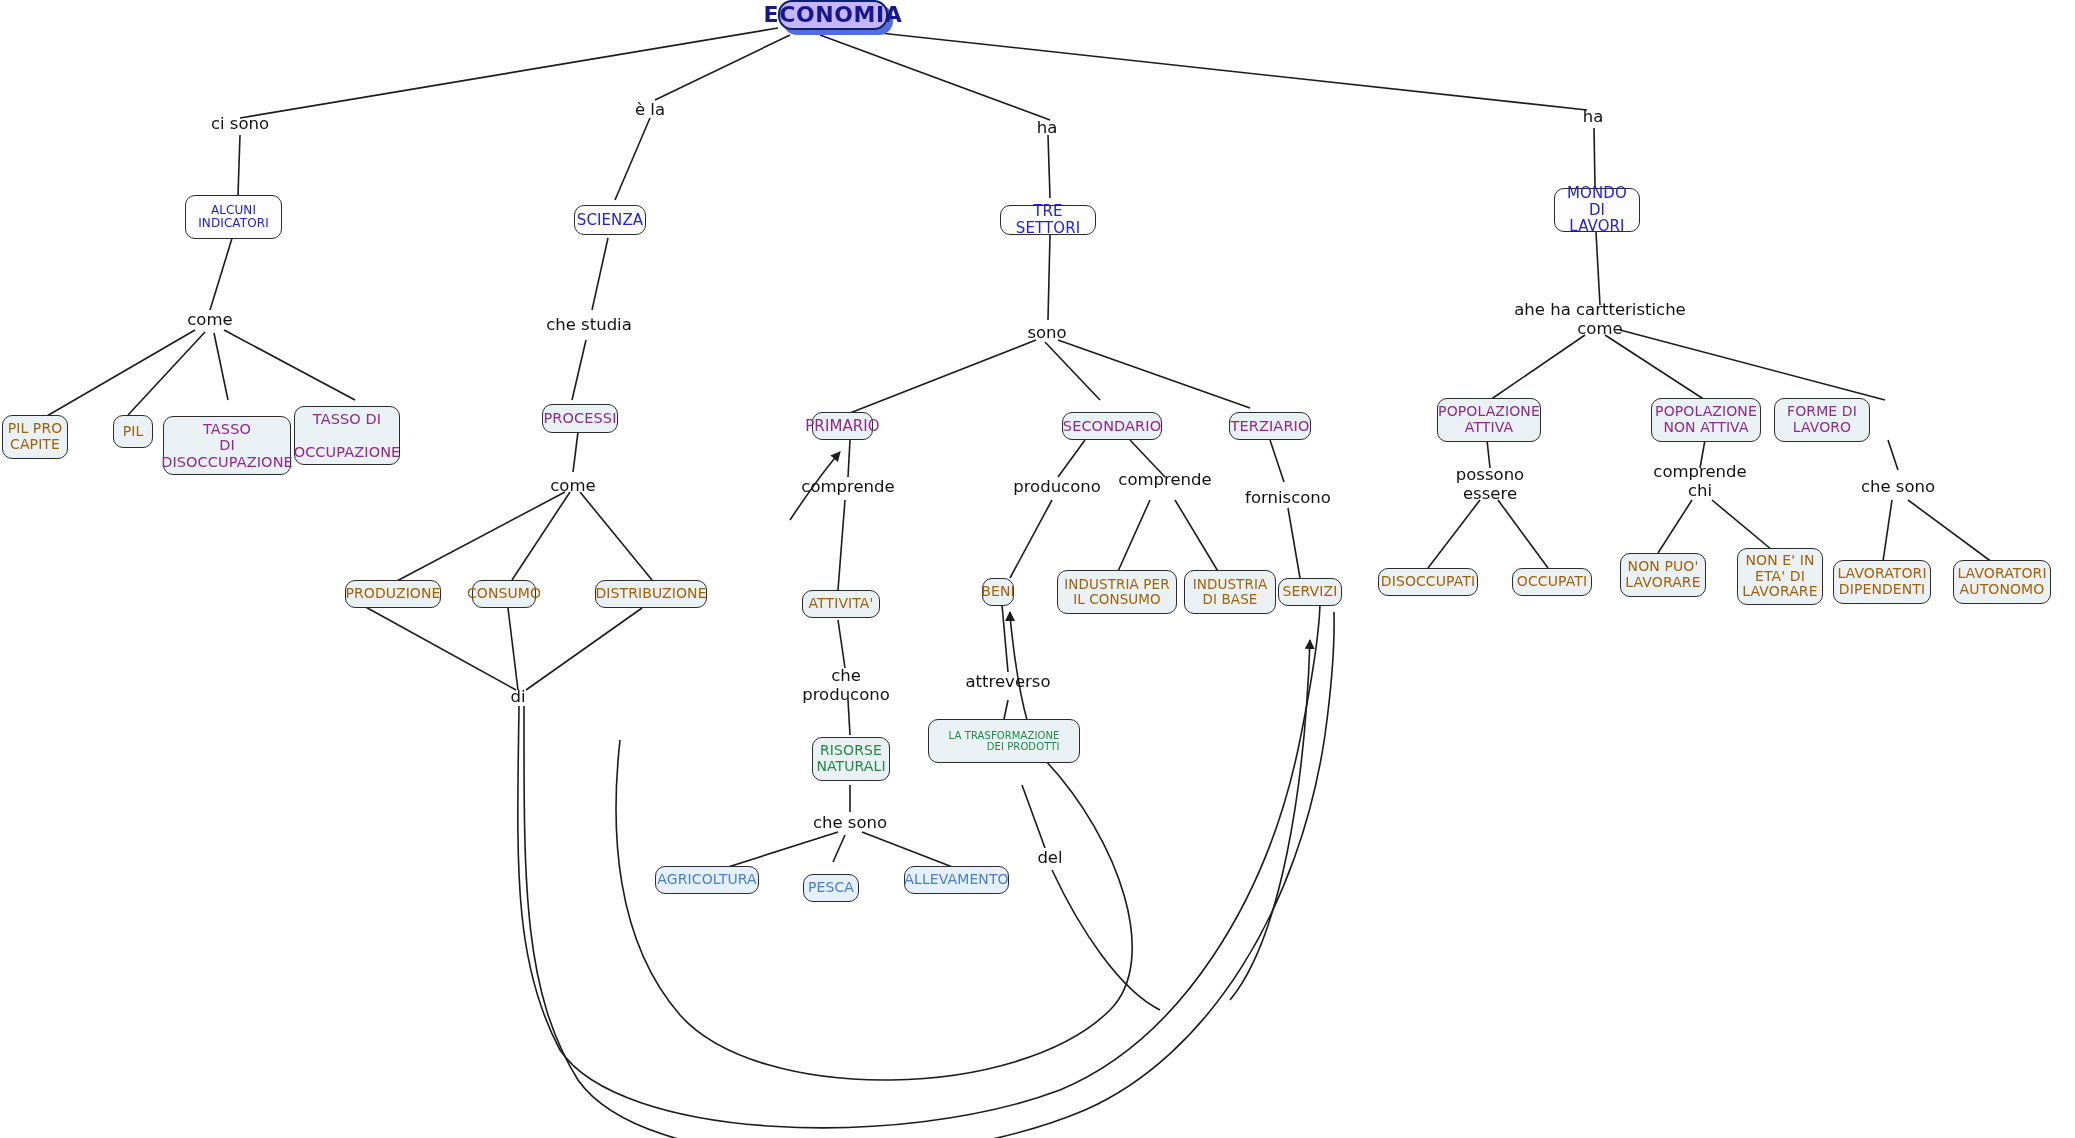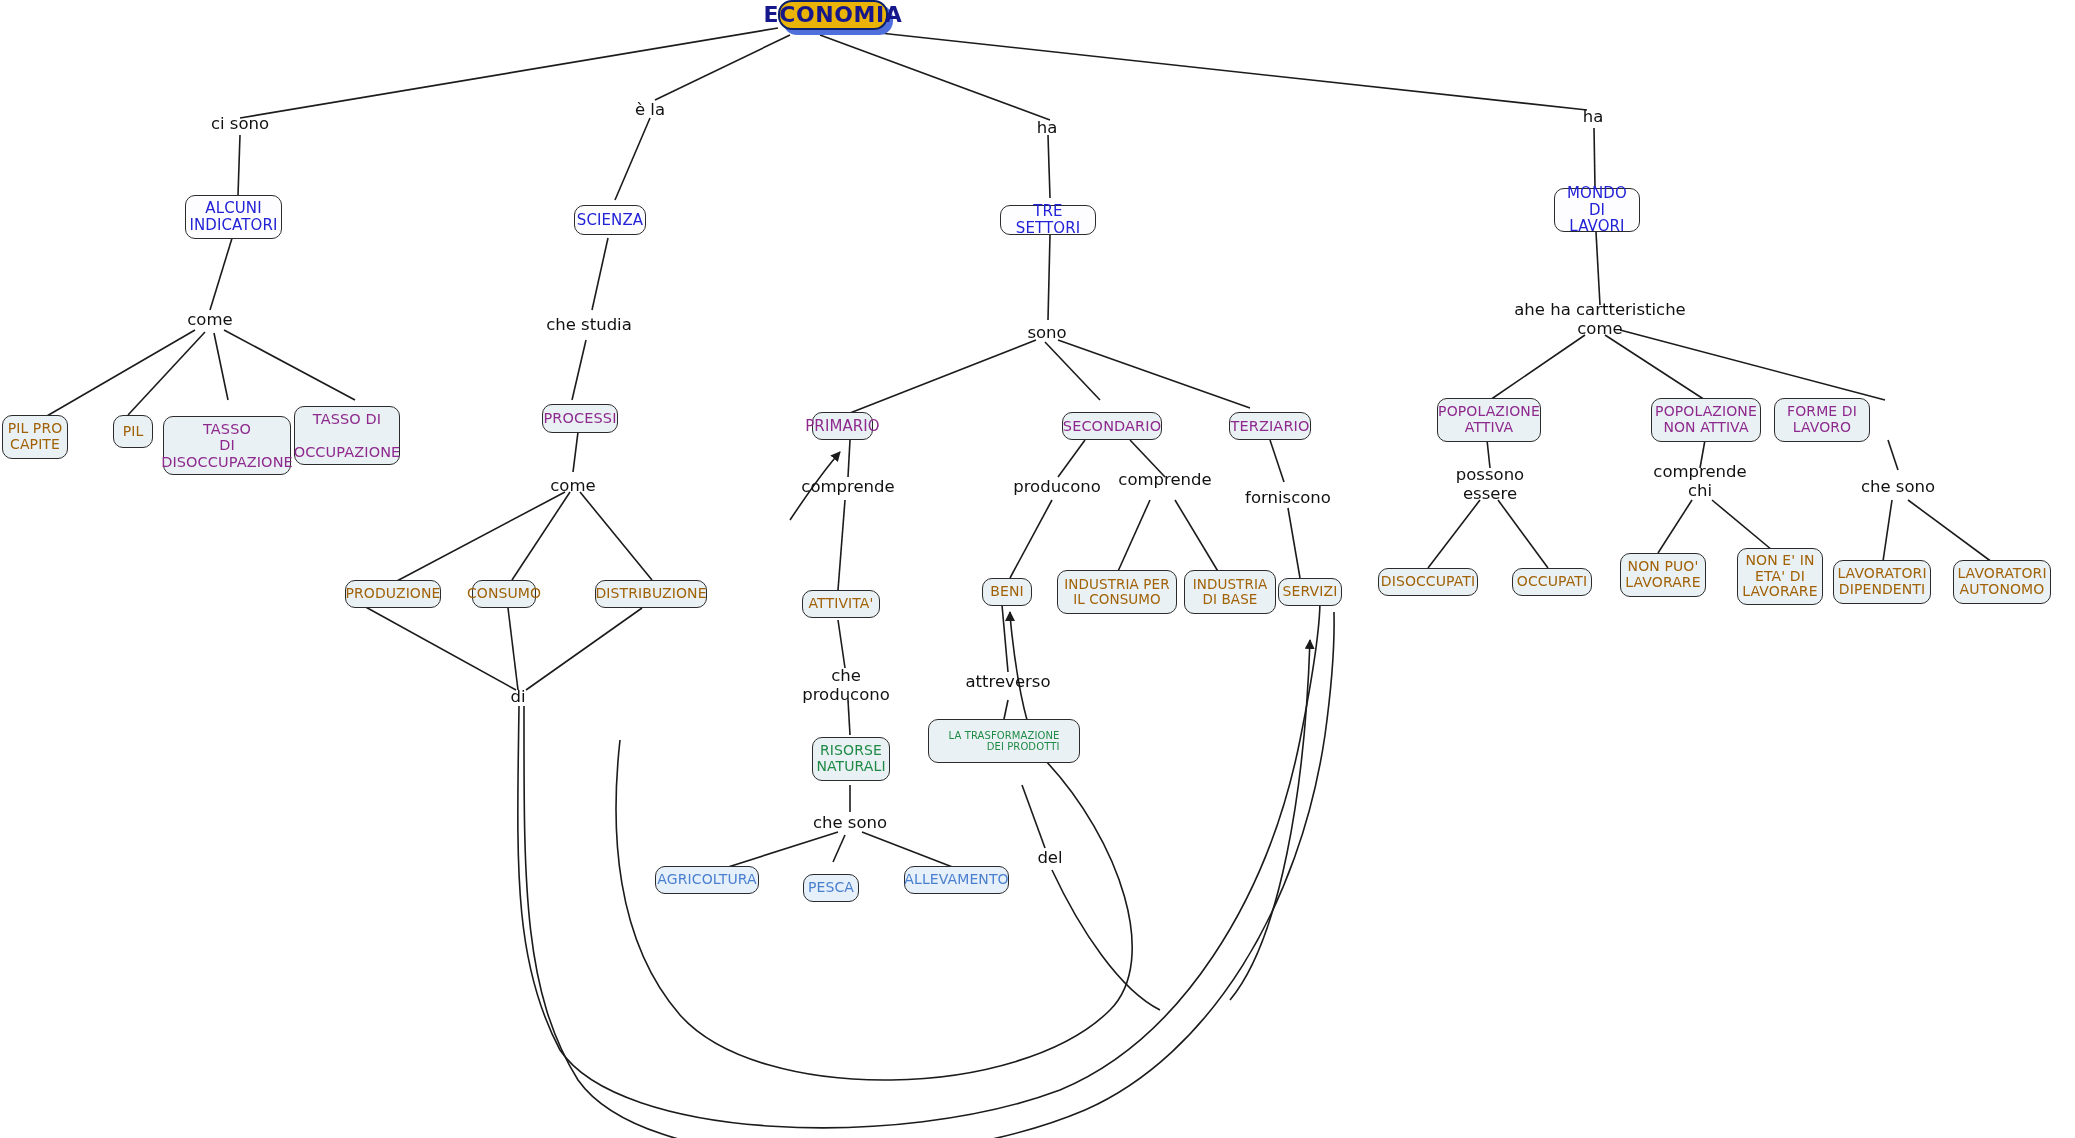--- a/index.html
+++ b/index.html
@@ -13,21 +13,21 @@
     text-align:center;
     border:1.4px solid #2b2b2b;
     border-radius:10px;
     background:#eaf1f4;
     line-height:1.12;
     white-space:pre-line;
     letter-spacing:.1px;
     padding:2px 4px;
   }
   .n-root{
-    background:#eab308;
+    background:#c4b5fd;
     border:2.2px solid #0b1f6b;
     border-radius:14px;
     color:#17178c;
     font-weight:bold;
     font-size:24px;
     letter-spacing:.6px;
     box-shadow:5px 5px 0 0 #4f6fdd;
     text-align:center;
   }
   .n-blue{background:#fdfdff;color:#2222d6;}
@@ -143,21 +143,21 @@
     </g>
 
     <g fill="none" stroke="#1b1b1b" stroke-width="1.6">
       <path d="M790,520 C810,490 826,468 840,452" marker-end="url(#arrow)"></path>
       <path d="M1230,1000 C1280,940 1305,790 1310,640" marker-end="url(#arrow)"></path>
     </g>
   </svg>
 
   <div class="node n-root" style="left:778px;top:0px;width:110px;height:30px;font-size:22px;">ECONOMIA</div>
 
-  <div class="node n-blue" style="left:185px;top:195px;width:97px;height:44px;font-size:15px;">ALCUNI
+  <div class="node n-blue" style="left:185px;top:195px;width:97px;height:44px;font-size:12px;">ALCUNI
 INDICATORI</div>
 
   <div class="node n-mauve" style="left:2px;top:415px;width:66px;height:44px;font-size:14px;">PIL PRO
 CAPITE</div>
 
   <div class="node n-mauve" style="left:113px;top:415px;width:40px;height:33px;font-size:14px;">PIL</div>
 
   <div class="node n-purple" style="left:163px;top:416px;width:128px;height:59px;font-size:14.5px;">TASSO
 DI
 DISOCCUPAZIONE</div>
@@ -188,21 +188,21 @@
 
   <div class="node n-green" style="left:812px;top:737px;width:78px;height:44px;font-size:14px;">RISORSE
 NATURALI</div>
 
   <div class="node n-lightblue" style="left:655px;top:866px;width:104px;height:28px;font-size:14px;">AGRICOLTURA</div>
 
   <div class="node n-lightblue" style="left:803px;top:874px;width:56px;height:28px;font-size:14px;">PESCA</div>
 
   <div class="node n-lightblue" style="left:904px;top:866px;width:105px;height:28px;font-size:14px;">ALLEVAMENTO</div>
 
-  <div class="node n-mauve" style="left:982px;top:578px;width:50px;height:28px;font-size:14px;">BENI</div>
+  <div class="node n-mauve" style="left:982px;top:578px;width:32px;height:28px;font-size:14px;">BENI</div>
 
   <div class="node n-mauve" style="left:1057px;top:570px;width:120px;height:44px;font-size:13.5px;">INDUSTRIA PER
 IL CONSUMO</div>
 
   <div class="node n-mauve" style="left:1184px;top:570px;width:92px;height:44px;font-size:13.5px;">INDUSTRIA
 DI BASE</div>
 
   <div class="node n-mauve" style="left:1278px;top:578px;width:64px;height:28px;font-size:14px;">SERVIZI</div>
 
   <div class="node n-green" style="left:928px;top:719px;width:152px;height:44px;font-size:10px;text-align:right;">LA TRASFORMAZIONE

